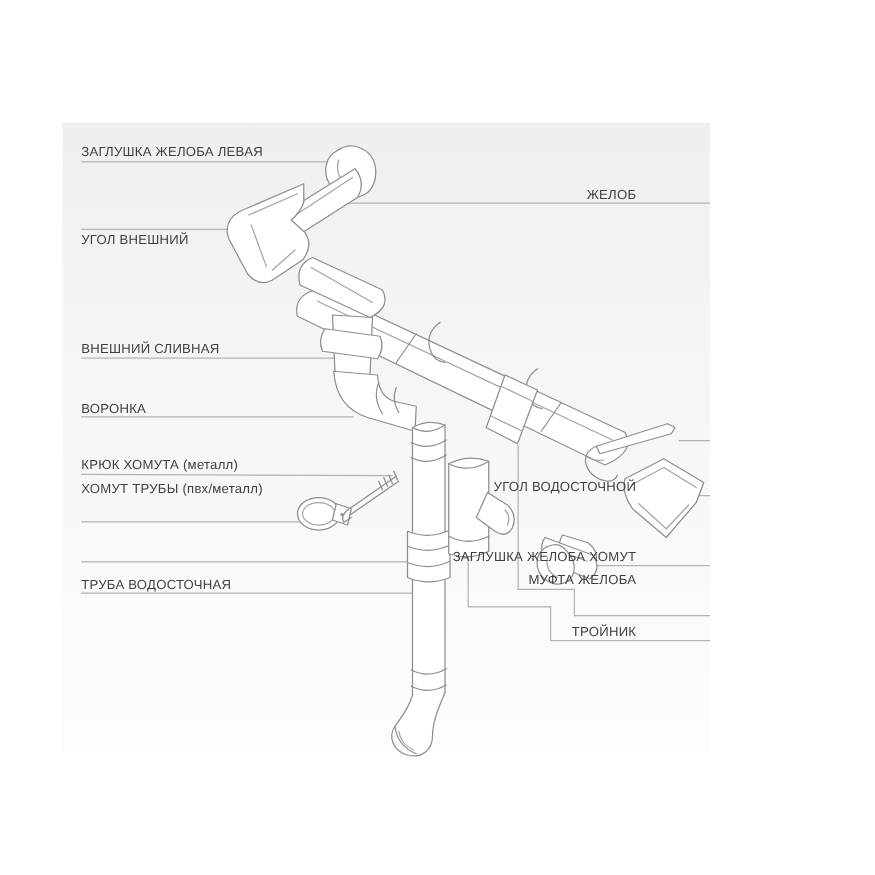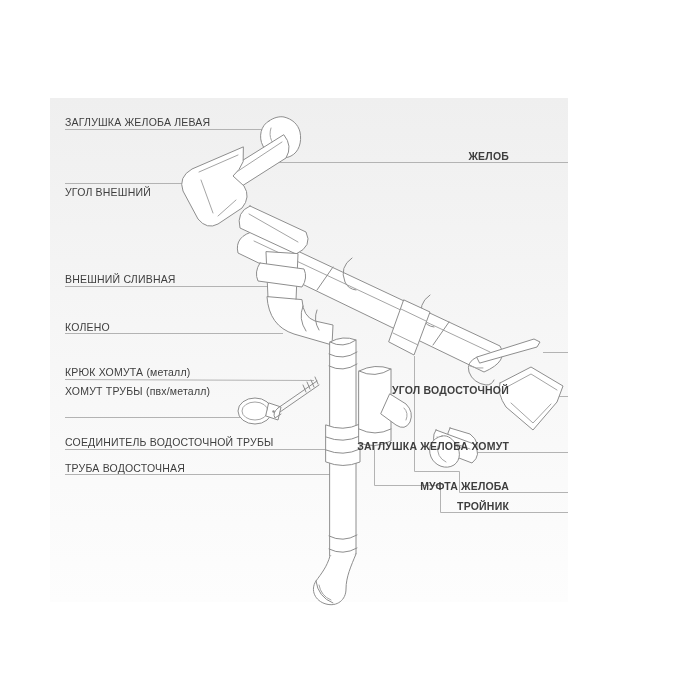--- a/index.html
+++ b/index.html
@@ -4,21 +4,21 @@
 <style>
   html,body{margin:0;padding:0;background:#fff;}
   #stage{position:relative;width:568px;height:700px;background:#ffffff;overflow:hidden;
          font-family:"Liberation Sans",sans-serif;}
   #panel{position:absolute;left:50px;top:98px;width:599px;height:504px;
          background:linear-gradient(180deg,#efefef 0%,#f6f6f6 45%,#fdfdfd 100%);}
   #art{position:absolute;left:0;top:0;}
   .lbl{position:absolute;font-size:10.5px;line-height:11.5px;color:#3e3e3e;
        letter-spacing:.2px;white-space:pre;}
   .lbl.left{left:65px;text-align:left;}
-  .lbl.right{right:59px;text-align:right;font-weight:bold;}
+  .lbl.right{right:59px;text-align:right;}
 </style>
 </head>
 <body>
 
 <div id="stage">
   <div id="panel"></div>
 
   <svg id="art" width="700" height="700" viewBox="0 0 700 700">
 
     <g stroke="#b3b3b3" stroke-width="1" fill="none">
@@ -141,24 +141,23 @@
         <path fill="none" stroke="#a5a5a5" d="M437,437 L470,449"></path>
         <path d="M442,436 C432,438 427,447 431,457 C435,466 446,470 454,465 C461,460 461,450 455,443 C451,437 446,435 442,436 Z"></path>
         <path fill="none" stroke="#a5a5a5" d="M438,446 Q436,457 446,462"></path>
       </g>
     </g>
   </svg>
 
   <div class="lbl left" style="top:117px">ЗАГЛУШКА ЖЕЛОБА ЛЕВАЯ</div>
   <div class="lbl left" style="top:187px">УГОЛ ВНЕШНИЙ</div>
   <div class="lbl left" style="top:274px">ВНЕШНИЙ СЛИВНАЯ</div>
-  <div class="lbl left" style="top:322px">КОЛЕНО</div>
+  <div class="lbl left" style="top:322px">ВОРОНКА</div>
   <div class="lbl left" style="top:367px">КРЮК ХОМУТА (металл)</div>
   <div class="lbl left" style="top:386px">ХОМУТ ТРУБЫ (пвх/металл)</div>
-  <div class="lbl left" style="top:437px">СОЕДИНИТЕЛЬ ВОДОСТОЧНОЙ ТРУБЫ</div>
   <div class="lbl left" style="top:463px">ТРУБА ВОДОСТОЧНАЯ</div>
 
   <div class="lbl right" style="top:151px">ЖЕЛОБ</div>
   <div class="lbl right" style="top:385px">УГОЛ ВОДОСТОЧНОЙ</div>
   <div class="lbl right" style="top:441px">ЗАГЛУШКА ЖЕЛОБА ХОМУТ</div>
-  <div class="lbl right" style="top:481px">МУФТА ЖЕЛОБА</div>
+  <div class="lbl right" style="top:459px">МУФТА ЖЕЛОБА</div>
   <div class="lbl right" style="top:501px">ТРОЙНИК</div>
 </div>
 
 </body></html>

